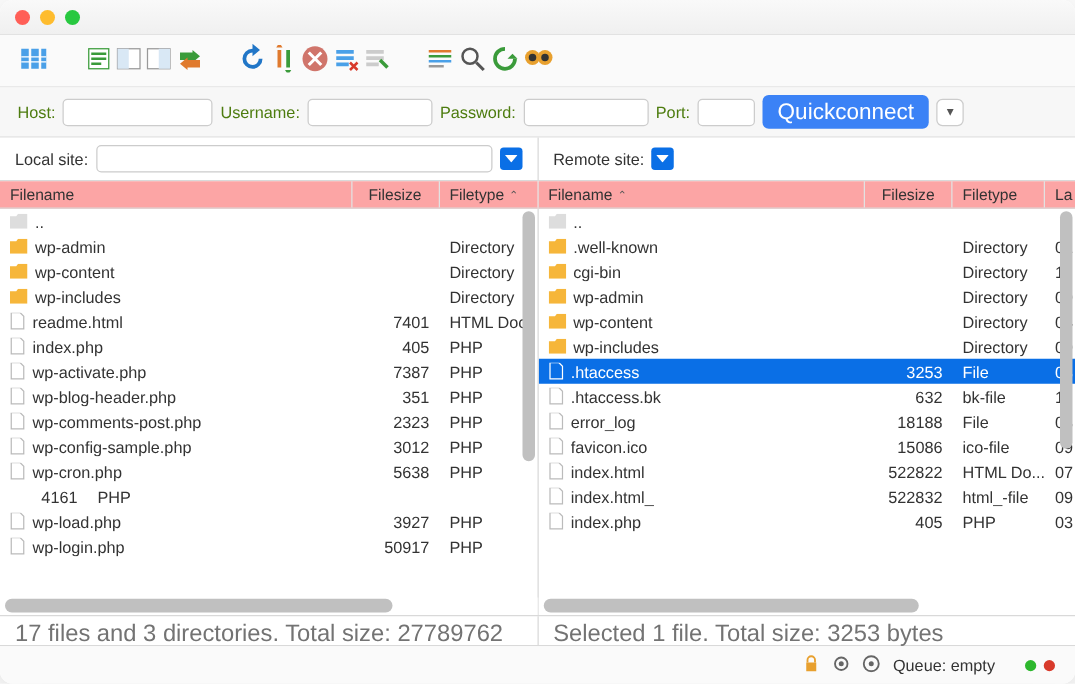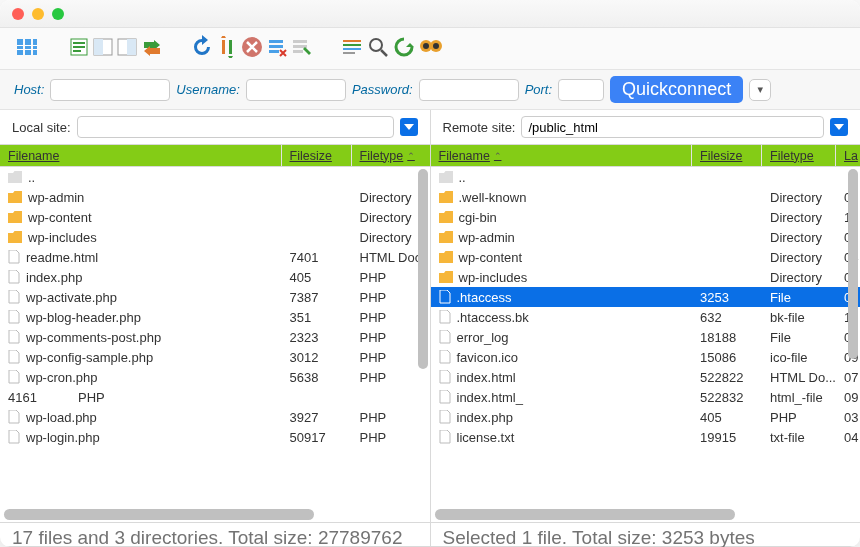--- a/index.html
+++ b/index.html
@@ -6,51 +6,51 @@
 body { font-family: -apple-system, "Helvetica Neue", Arial, sans-serif; font-size: 13px; background: #fff; color: #333; }
 .window { width: 860px; height: 547px; margin: 0 auto; background: #fff; border-radius: 10px; box-shadow: 0 8px 40px rgba(0,0,0,0.18); display: flex; flex-direction: column; overflow: hidden; position: relative; }
 .titlebar { height: 28px; display: flex; align-items: center; padding: 0 12px; background: linear-gradient(#f9f9f9,#f0f0f0); border-bottom: 1px solid #e2e2e2; }
 .traffic { display: flex; gap: 8px; }
 .dot { width: 12px; height: 12px; border-radius: 50%; }
 .dot.r { background: #ff5f57; } .dot.y { background: #febc2e; } .dot.g { background: #28c840; }
 .toolbar { height: 42px; display: flex; align-items: center; gap: 8px; padding: 4px 14px; border-bottom: 1px solid #e4e4e4; background: #fafafa; }
 .tool-group { display: flex; align-items: center; gap: 2px; }
 .spacer { width: 12px; }
 .connbar { display: flex; align-items: center; gap: 6px; padding: 6px 14px; border-bottom: 1px solid #e4e4e4; background: #f7f7f7; font-size: 13px; }
-.connbar label { color: #0369a1; font-style: italic; }
+.connbar label { color: #4d7c0f; }
 .connbar input { border: 1px solid #ccc; border-radius: 4px; height: 22px; padding: 0 6px; font-size: 13px; background: #fff; }
 .btn { background: #3b82f6; color: #fff; border: none; border-radius: 5px; padding: 3px 12px; font-size: 18px; cursor: pointer; }
 .chev { width: 22px; height: 22px; border: 1px solid #ccc; border-radius: 5px; display: flex; align-items: center; justify-content: center; background: #fff; cursor: pointer; font-size: 11px; color: #555; }
 .sitebar { display: flex; border-bottom: 1px solid #d9d9d9; }
 .site-sec { flex: 1; display: flex; align-items: center; gap: 6px; padding: 6px 12px; }
 .site-sec:first-child { border-right: 1px solid #d9d9d9; }
 .site-lbl { font-size: 13px; color: #333; white-space: nowrap; }
 .site-input { flex: 1; height: 22px; border: 1px solid #ccc; border-radius: 4px; padding: 0 6px; font-size: 13px; background: #fff; }
 .site-caret { width: 18px; height: 18px; border-radius: 3px; background: #0a6fe6; display: flex; align-items: center; justify-content: center; cursor: pointer; }
 .site-caret svg { fill: #fff; }
 .main { flex: 1; display: flex; min-height: 0; border-bottom: 1px solid #d9d9d9; }
 .pane { flex: 1; display: flex; flex-direction: column; min-width: 0; }
 .pane:first-child { border-right: 1px solid #d9d9d9; }
-.head { display: flex; border-bottom: 1px solid #d9d9d9; background: #84cc16; font-size: 12.5px; color: #333; height: 22px; text-decoration: underline; }
+.head { display: flex; border-bottom: 1px solid #d9d9d9; background: #fca5a5; font-size: 12.5px; color: #333; height: 22px; }
 .head-col { padding: 3px 8px; border-right: 1px solid #e2e2e2; display: flex; align-items: center; }
 .head-col:last-child { border-right: none; }
 .col-name { flex: 1; }
 .col-name.r { flex: 1.2; }
-.col-size { width: 70px; text-align: right; justify-content: flex-start; }
+.col-size { width: 70px; text-align: right; justify-content: center; }
 .col-type { width: 78px; }
 .col-type.r { width: 74px; }
 .col-last { width: 24px; }
 .sort-ind { font-size: 9px; margin-left: 4px; color: #555; }
 .rows { flex: 1; overflow: hidden; position: relative; }
 .row { display: flex; align-items: center; height: 20px; font-size: 13px; padding: 0; }
 .row.selected { background: #0a6fe6; color: #fff; }
 .c { padding: 0 8px; overflow: hidden; white-space: nowrap; }
 .c.name { flex: 1; display: flex; align-items: center; gap: 6px; }
 .c.name.r { flex: 1.2; }
-.c.size { width: 70px; text-align: left; }
+.c.size { width: 70px; text-align: right; }
 .c.type { width: 78px; }
 .c.type.r { width: 74px; }
 .c.last { width: 24px; }
 .icon-folder { width: 14px; height: 12px; display: inline-block; }
 .icon-file { width: 12px; height: 14px; display: inline-block; }
 .hscroll { height: 14px; background: #fff; position: relative; border-top: 0; }
 .hthumb { position: absolute; top: 1px; left: 4px; height: 11px; background: #c0c0c0; border-radius: 6px; }
 .hthumb.w1 { width: 310px; }
 .hthumb.w2 { width: 300px; }
 .vscroll { position: absolute; right: 2px; top: 2px; bottom: 2px; width: 10px; }
@@ -183,21 +183,20 @@
       <span class="site-lbl">Local site:</span>
       <input class="site-input" value="" style="">
       <div class="site-caret">
           <svg width="10" height="6">
             <polygon points="0,0 10,0 5,6"></polygon>
           </svg>
         </div>
     </div>
     <div class="site-sec">
       <span class="site-lbl">Remote site:</span>
-      <input class="site-input" value="/public_html" style="">
       <div class="site-caret">
           <svg width="10" height="6">
             <polygon points="0,0 10,0 5,6"></polygon>
           </svg>
         </div>
     </div>
   </div>
 
   <div class="main">
 
@@ -511,41 +510,49 @@
             <div class="c name r">
               <span class="icon-file"><svg class="file-svg" width="12" height="14">
                   <path d="M1 0 L8 0 L11 3 L11 13 L1 13 Z"></path>
                 </svg></span>
               <span>index.php</span>
             </div>
             <div class="c size">405</div>
             <div class="c type r">PHP</div>
             <div class="c last">03</div>
           </div>
-          <div class="row">
-            <div class="c name r">
-              <span class="icon-file"><svg class="file-svg" width="12" height="14">
-                  <path d="M1 0 L8 0 L11 3 L11 13 L1 13 Z"></path>
-                </svg></span>
-              <span>license.txt</span>
-            </div>
-            <div class="c size">19915</div>
-            <div class="c type r">txt-file</div>
-            <div class="c last">04</div>
-          </div>
         <div class="vscroll">
             <div class="vthumb v2"></div>
           </div>
       </div>
       <div class="hscroll">
           <div class="hthumb w2"></div>
         </div>
     </div>
 
   </div>
 
   <div class="status">
     <div class="status-sec">17 files and 3 directories. Total size: 27789762 bytes</div>
     <div class="status-sec">Selected 1 file. Total size: 3253 bytes</div>
   </div>
 
+  <div class="footer">
+    <span><svg width="14" height="14">
+          <rect x="3" y="6" width="8" height="7" fill="#e8a02e"></rect>
+          <path d="M4 6 L4 4 A3 3 0 0 1 10 4 L10 6" fill="none" stroke="#e8a02e" stroke-width="1.5"></path>
+        </svg></span>
+    <span><svg width="14" height="14">
+          <circle cx="7" cy="7" r="5" fill="none" stroke="#666" stroke-width="1.5"></circle>
+          <circle cx="7" cy="7" r="2" fill="#666"></circle>
+        </svg></span>
+    <span><svg width="14" height="14">
+          <circle cx="7" cy="7" r="6" fill="none" stroke="#666" stroke-width="1.5"></circle>
+          <circle cx="7" cy="7" r="2" fill="#666"></circle>
+        </svg></span>
+    <span class="q-label">Queue: empty</span>
+    <div class="leds">
+      <div class="led g"></div>
+      <div class="led r"></div>
+    </div>
+  </div>
 
 </div>
 
 </body></html>

